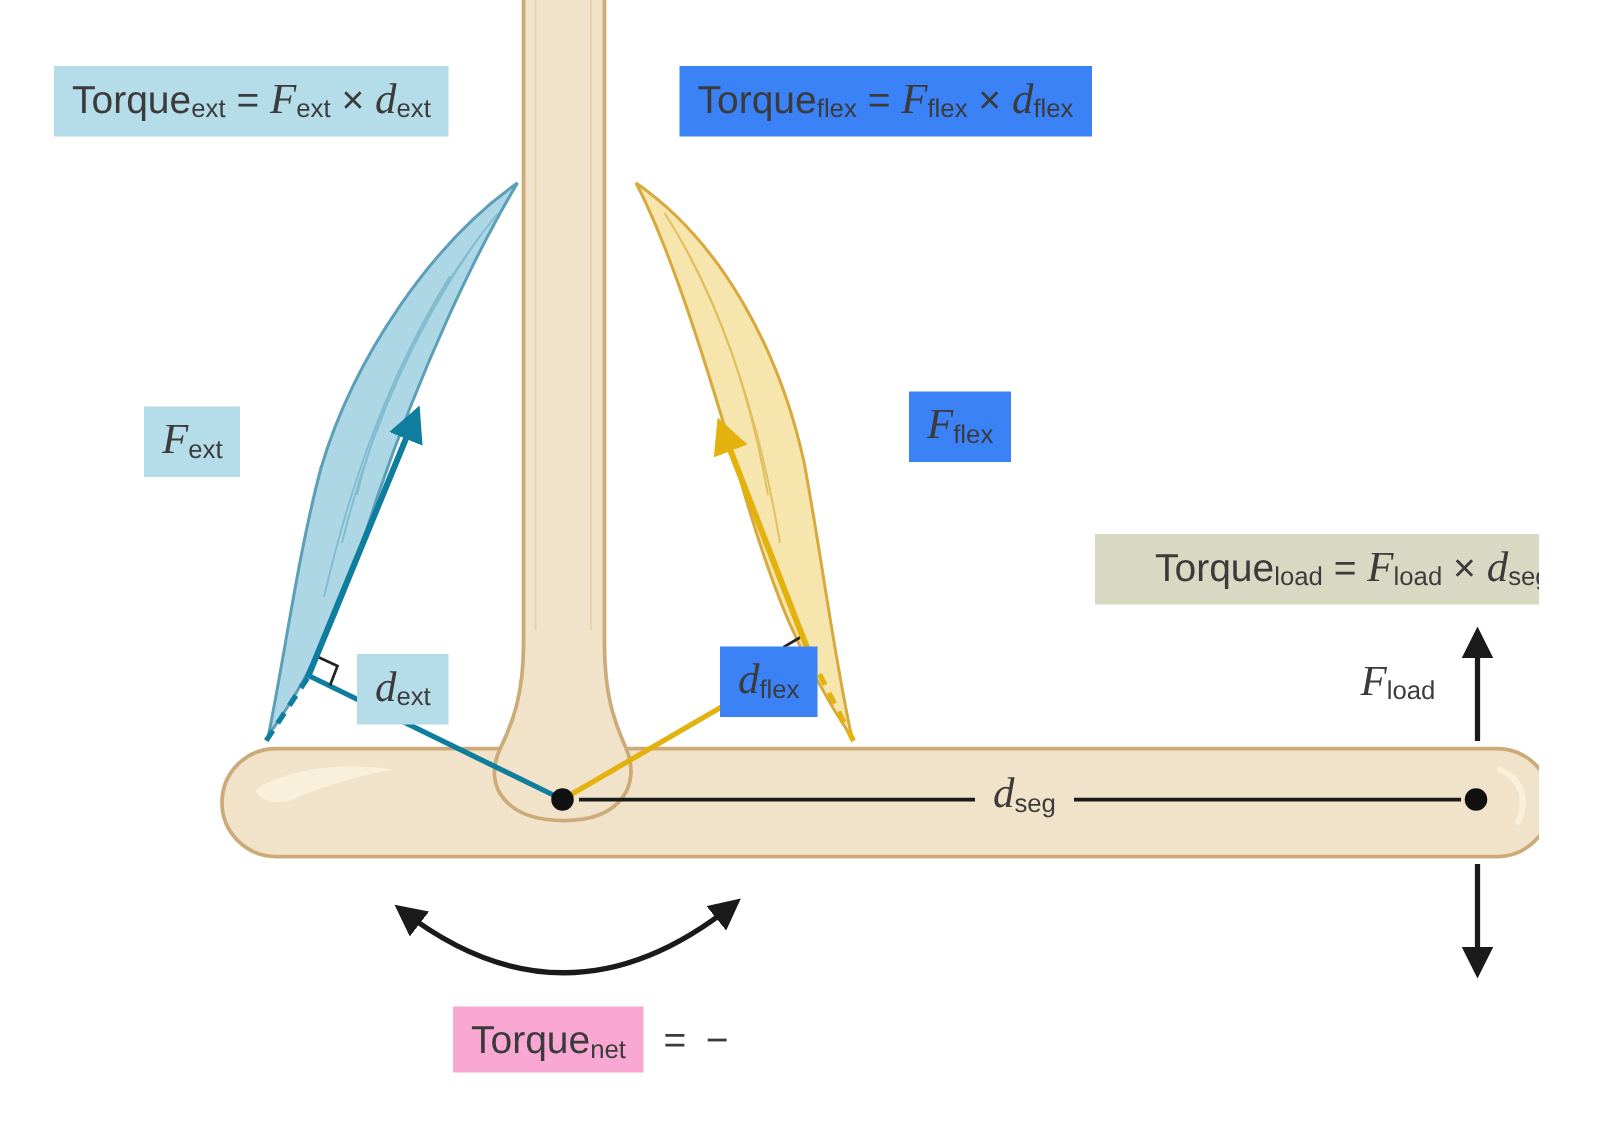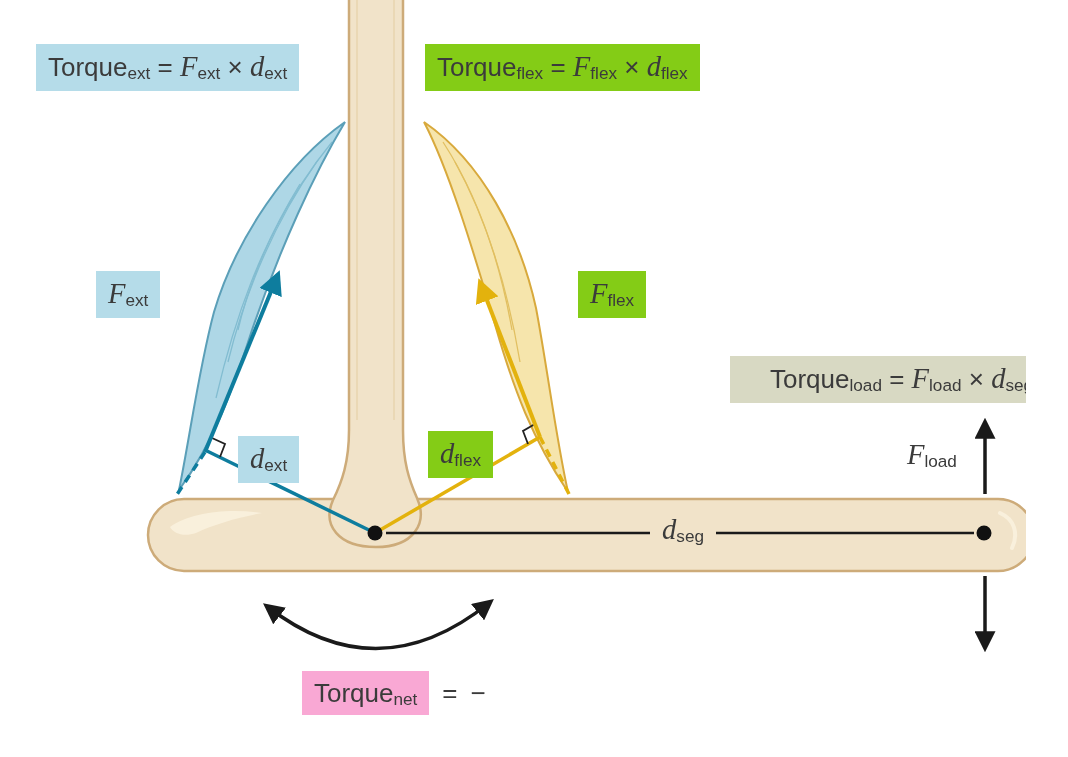--- a/index.html
+++ b/index.html
@@ -7,21 +7,21 @@
     position:relative;width:1026px;height:757px;background:#ffffff;
     font-family:"Liberation Sans",sans-serif;color:#3b3b3b;overflow:hidden;
   }
   .stage svg{position:absolute;left:0;top:0;}
   .lbl{
     position:absolute;font-size:26px;line-height:1;padding:9px 12px;
     white-space:nowrap;
   }
   .plain{padding:4px 6px;}
   .box-blue{background:#b5dce9;}
-  .box-yellow{background:#84cc16;}
+  .box-yellow{background:#3b82f6;margin-left:28px;}
   .box-olive{background:#d8d9c3;}
   .box-salmon{background:#f9a8d4;}
   .box-bone{background:#f1e3c9;}
   .var{font-family:"Liberation Serif",serif;font-style:italic;font-size:1.1em;}
   sub.sb{font-size:0.66em;position:relative;top:0.2em;vertical-align:baseline;line-height:0;font-style:normal;font-family:"Liberation Sans",sans-serif;}
   .neteq{position:absolute;display:flex;align-items:center;gap:13px;font-size:26px;line-height:1;}
   .neteq .box{padding:9px 12px;line-height:1;}
 </style>
 </head>
 <body>
@@ -96,29 +96,29 @@
   </div>
 
   <div class="lbl box-olive" style="left:730px;top:356px;padding-left:40px;">
     <span>Torque</span><sub class="sb">load</sub><span> = </span><span class="var">F</span><sub class="sb">load</sub><span> × </span><span class="var">d</span><sub class="sb">seg</sub>
   </div>
 
   <div class="lbl box-blue" style="left:96px;top:271px;">
     <span class="var">F</span><sub class="sb">ext</sub>
   </div>
 
-  <div class="lbl box-yellow" style="left:578px;top:271px;">
+  <div class="lbl box-yellow" style="left:578px;top:261px;">
     <span class="var">F</span><sub class="sb">flex</sub>
   </div>
 
   <div class="lbl box-blue" style="left:238px;top:436px;">
     <span class="var">d</span><sub class="sb">ext</sub>
   </div>
 
-  <div class="lbl box-yellow" style="left:428px;top:431px;">
+  <div class="lbl box-yellow" style="left:452px;top:431px;">
     <span class="var">d</span><sub class="sb">flex</sub>
   </div>
 
   <div class="lbl box-bone" style="left:650px;top:510px;padding:6px 12px;">
     <span class="var">d</span><sub class="sb">seg</sub>
   </div>
 
   <div class="lbl plain" style="left:901px;top:437px;">
     <span class="var">F</span><sub class="sb">load</sub>
   </div>

